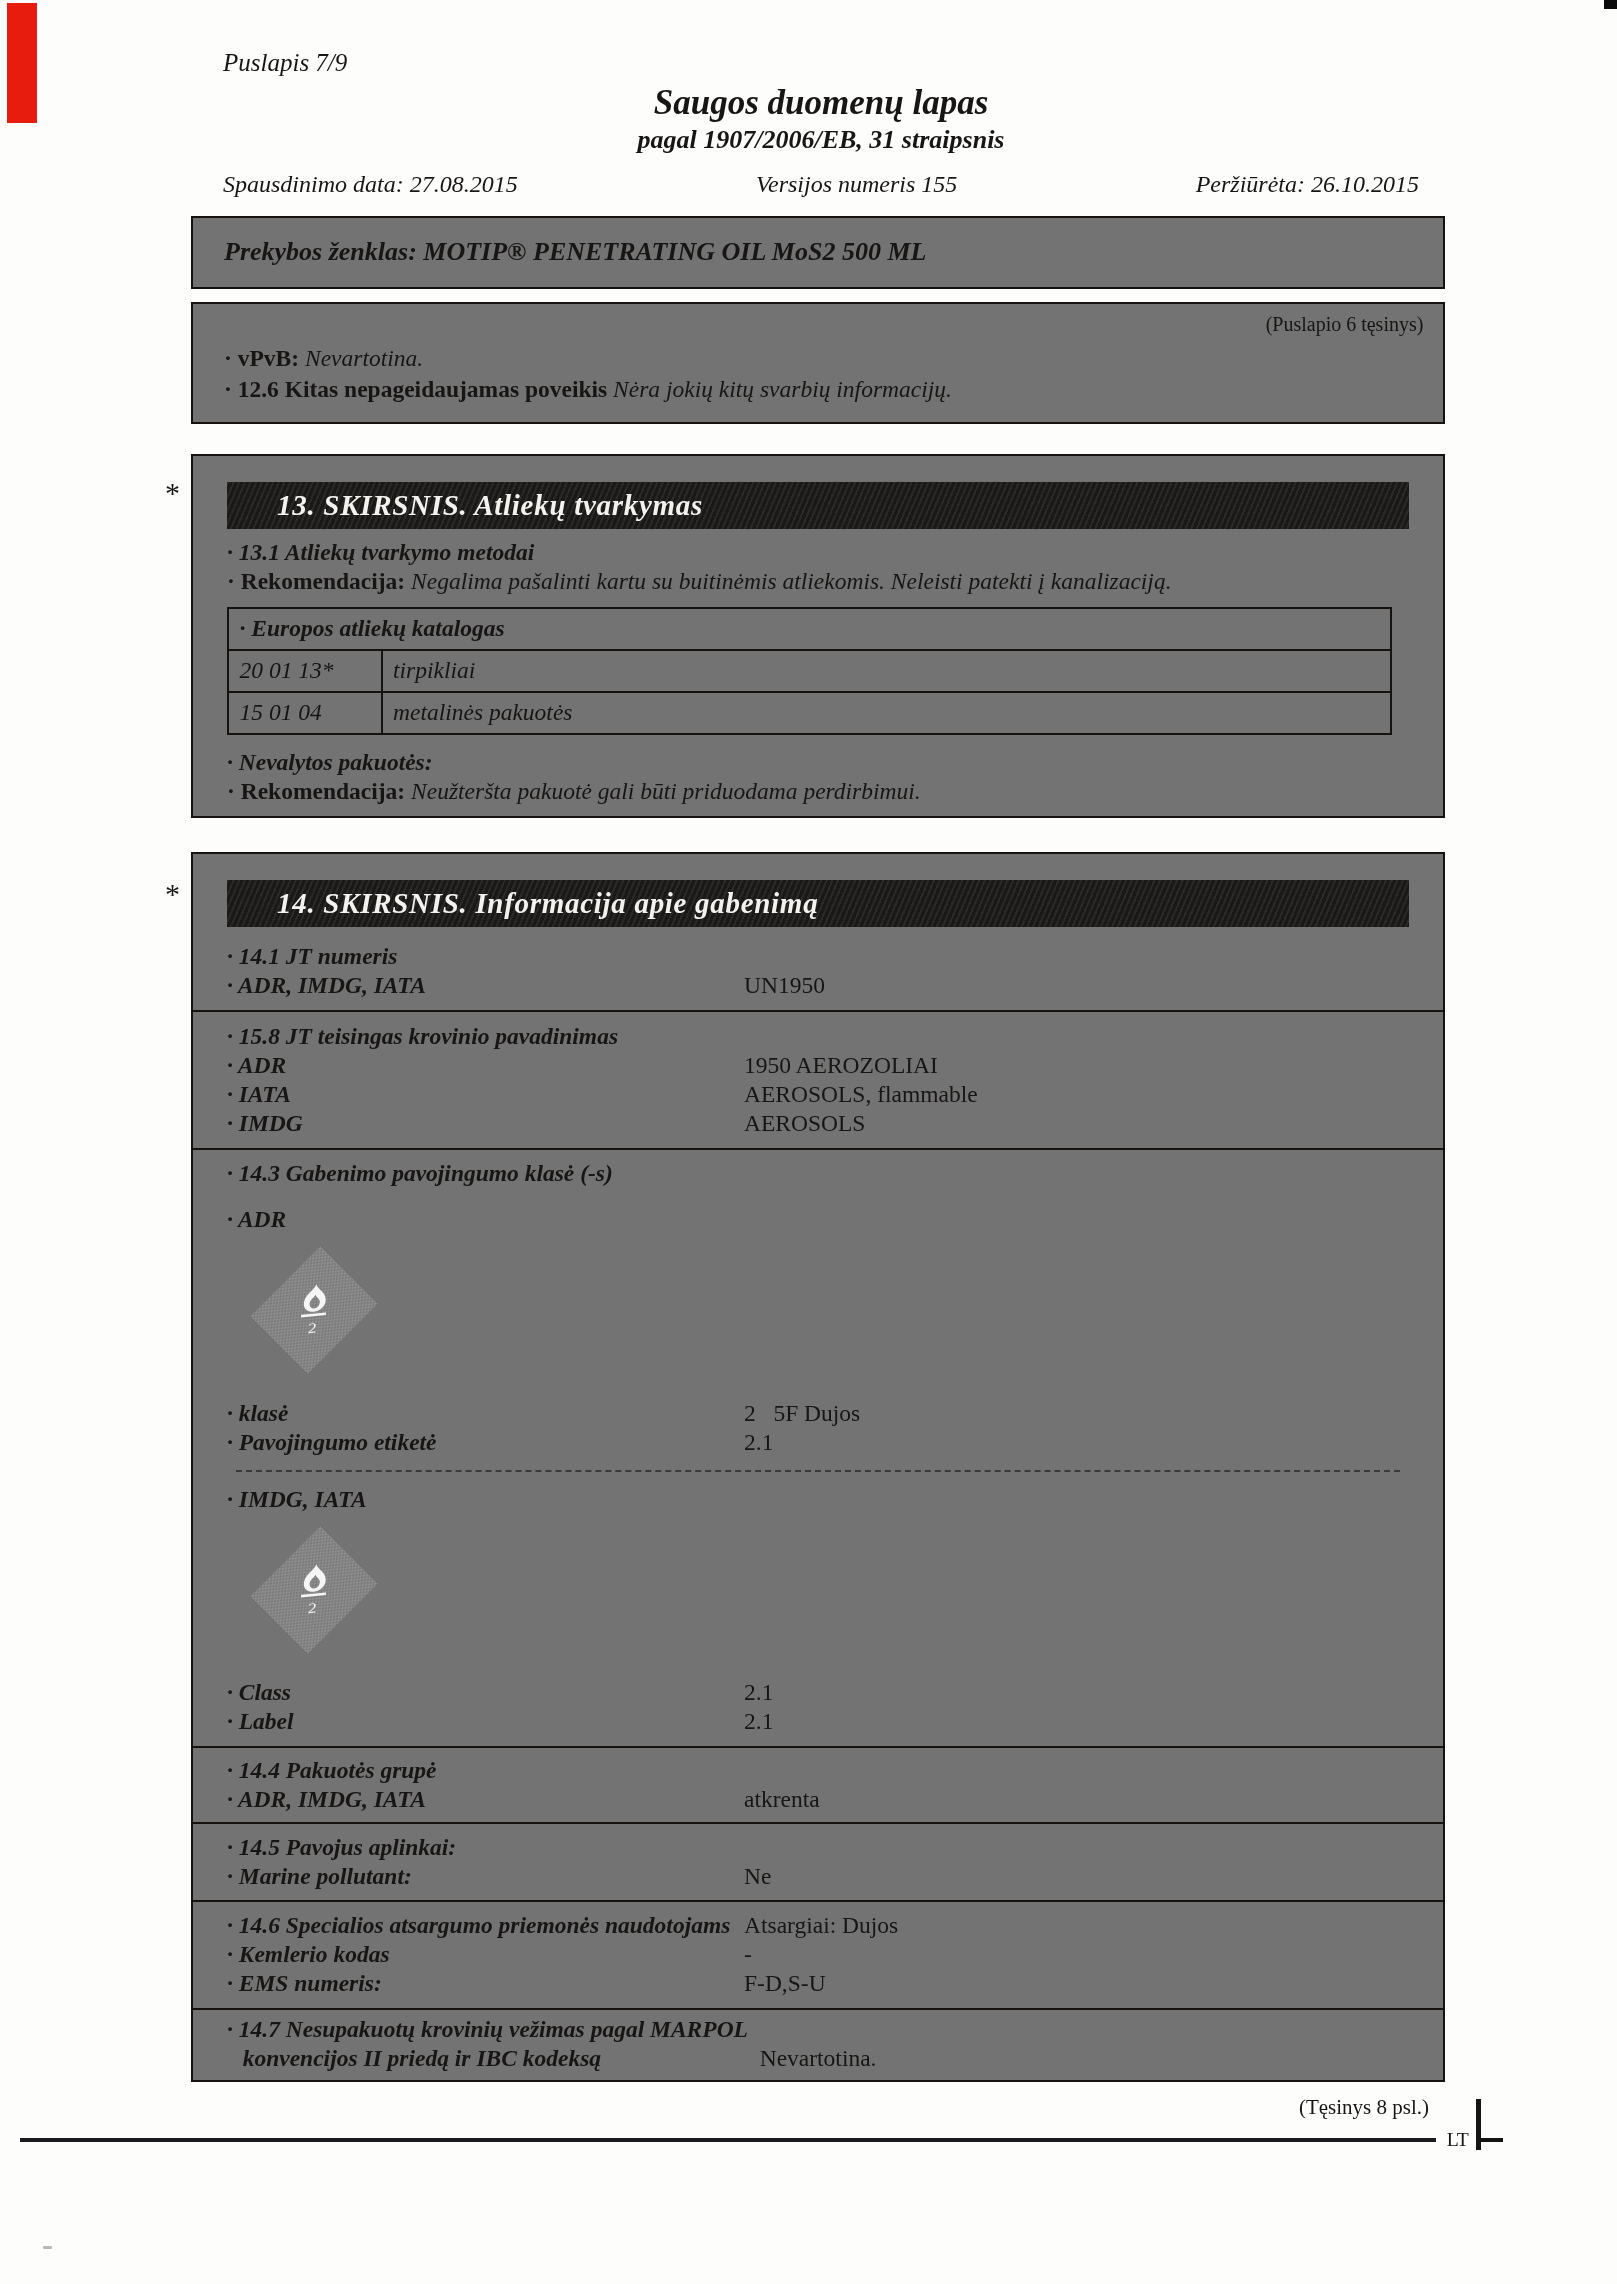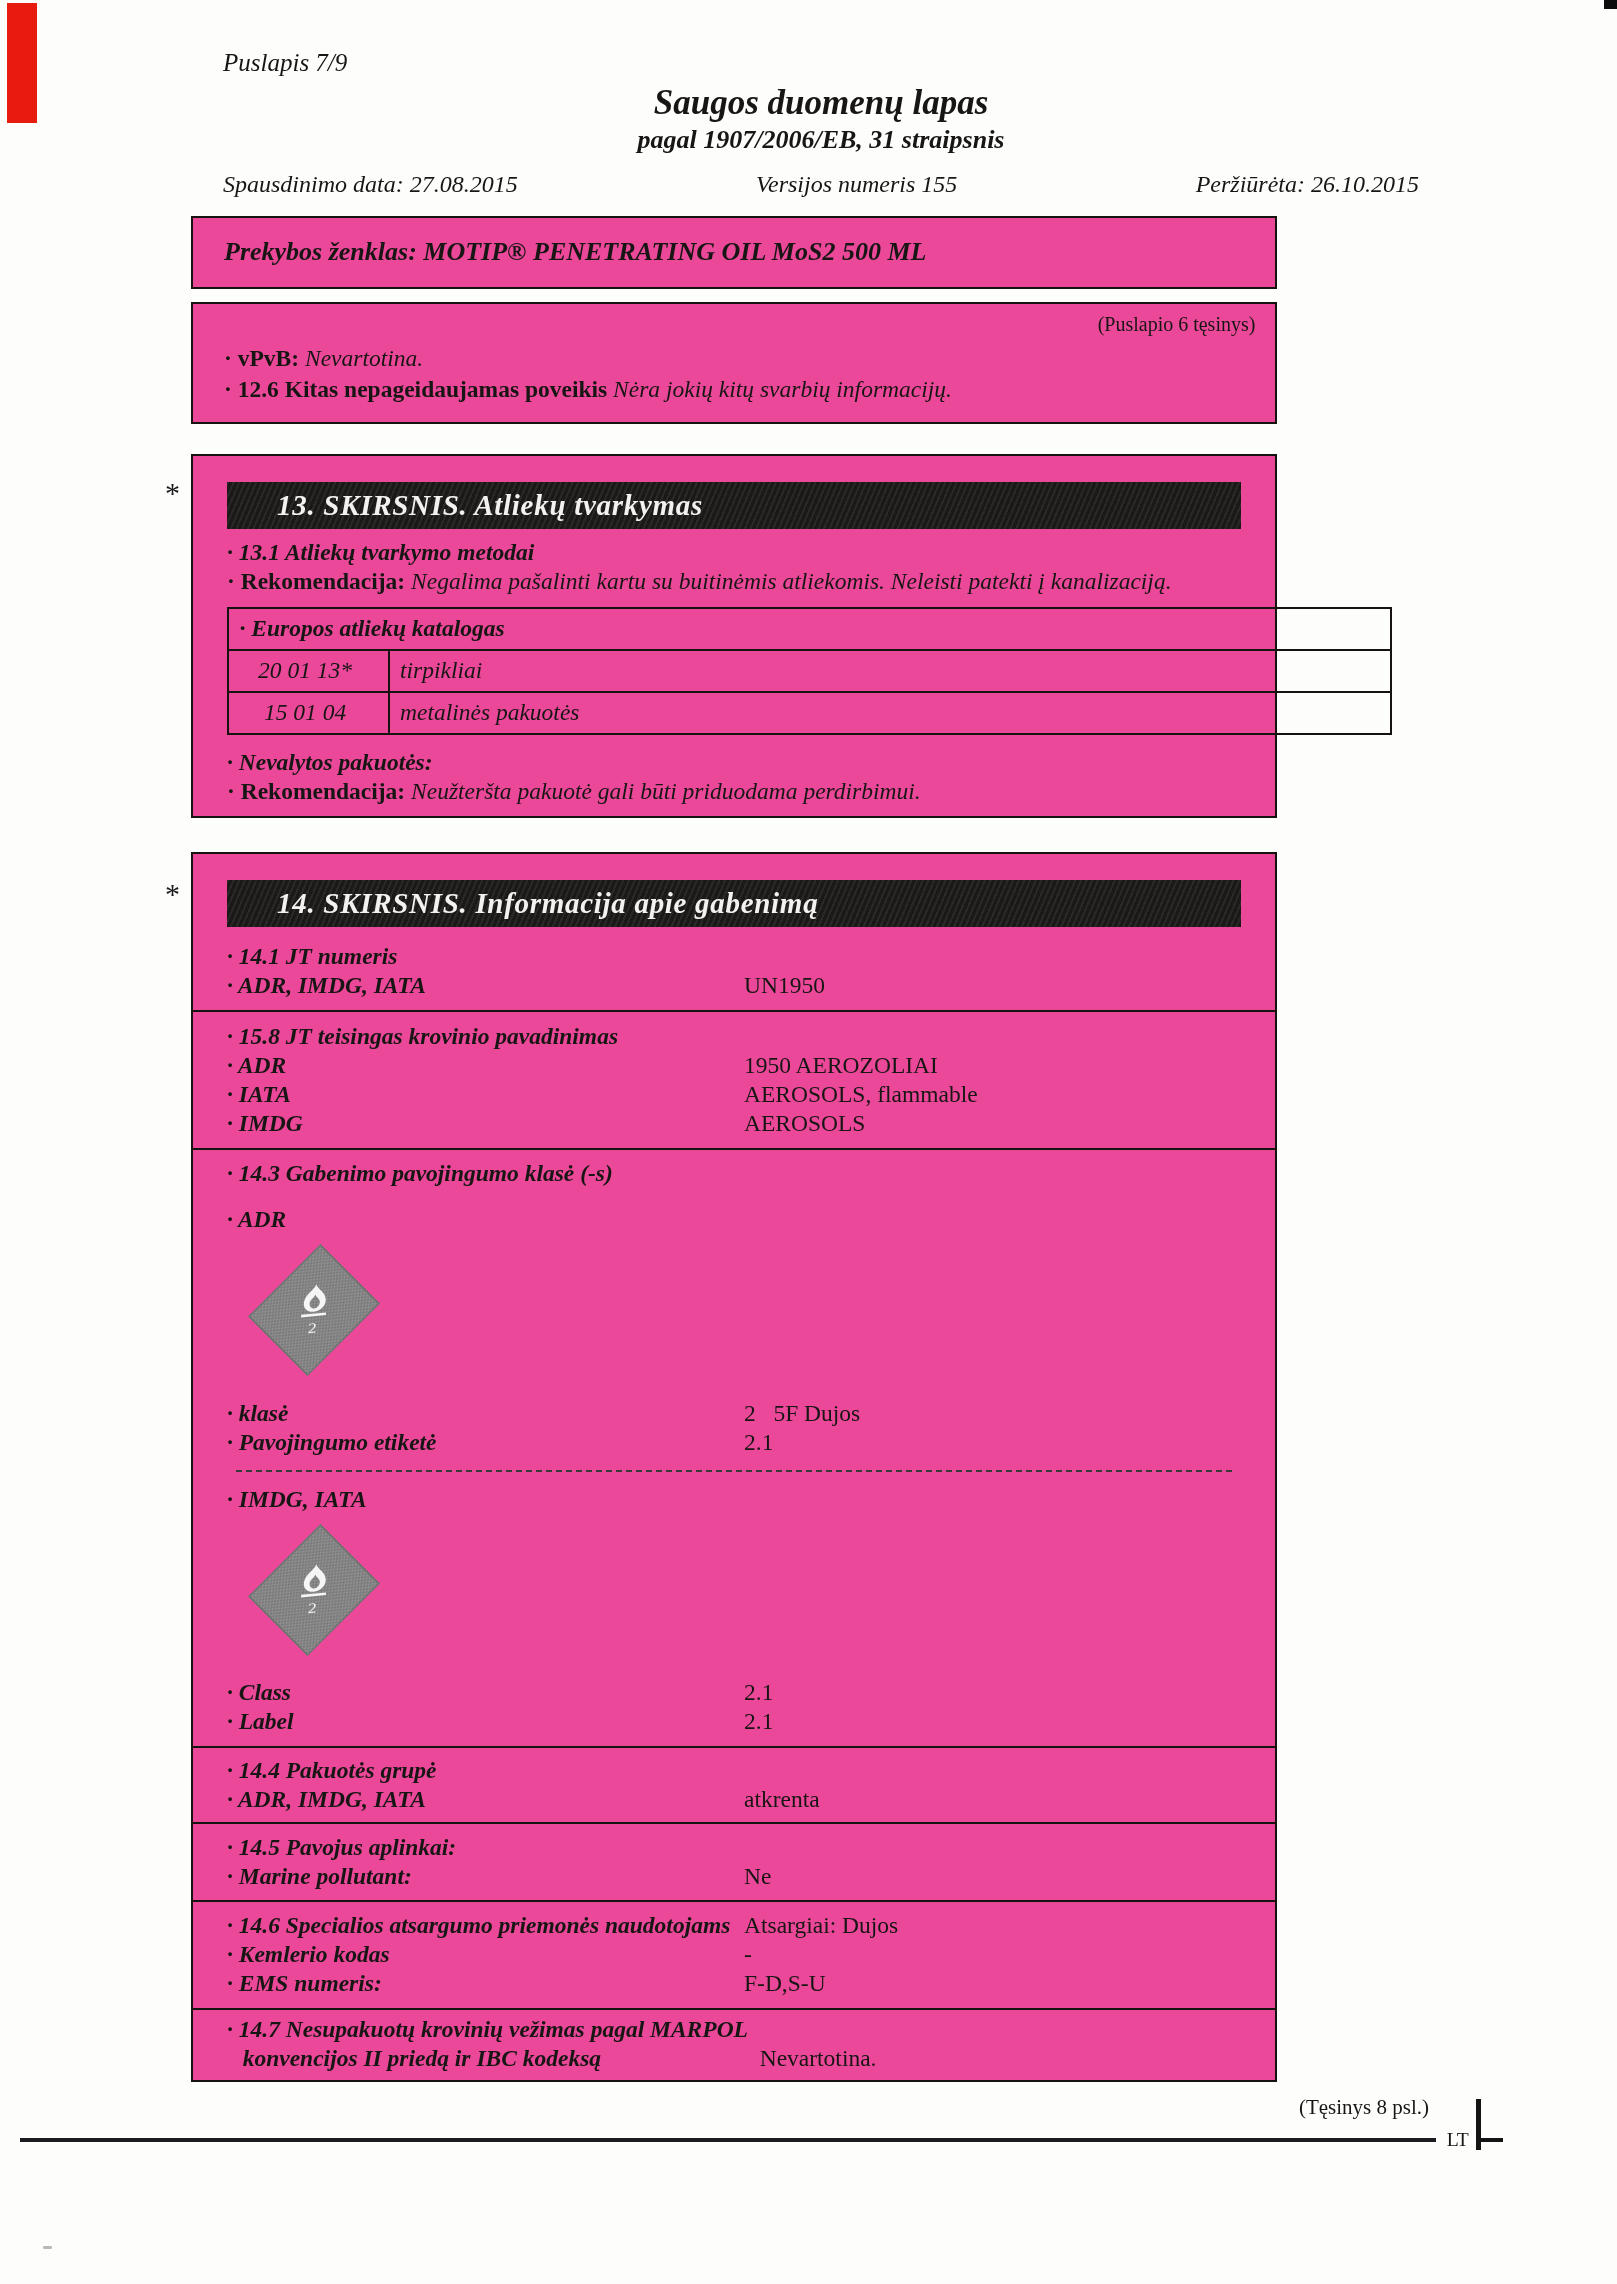--- a/index.html
+++ b/index.html
@@ -17,21 +17,21 @@
   
   .header{padding-top:48px;}
   .page-label{margin-left:223px;font-style:italic;font-size:25px;line-height:29px;}
   .title-wrap{width:1196px;margin-left:223px;text-align:center;}
   .doc-title{font-size:35px;font-weight:700;font-style:italic;line-height:41px;margin-top:5.2px;}
   .doc-subtitle{font-size:26px;font-weight:700;font-style:italic;line-height:31px;margin-top:1.3px;}
   .meta-row{display:flex;justify-content:space-between;width:1196px;margin:14.4px 0 0 223px;
     font-style:italic;font-size:24px;line-height:29px;}
 
   
-  .box{box-sizing:border-box;margin-left:191px;width:1086px;border:2.6px solid #151210;background:#ec4899;}
+  .box{box-sizing:border-box;margin-left:191px;width:1254px;border:2.6px solid #151210;background:#737373;}
   .box1{margin-top:17px;padding:19.6px 15.7px 19.6px 31px;font-size:26px;font-weight:700;font-style:italic;}
   .box2{margin-top:13px;padding:6.5px 19.6px 17px 31px;font-size:23.5px;line-height:31px;}
   .cont-note{text-align:right;font-size:20px;font-style:normal;line-height:26px;margin-bottom:6.5px;}
   .inline-lbl{font-weight:700;}
   .inline-val{font-style:italic;}
 
   .section-wrap{position:relative;}
   .star{position:absolute;left:165px;font-size:30px;font-style:normal;color:#1a1a1a;}
   .star13{top:22px;} .star14{top:25px;}
 
@@ -45,21 +45,21 @@
     font-size:29px;font-weight:700;font-style:italic;letter-spacing:0.7px;}
 
   .body-line{margin:0 34px;font-size:23.5px;line-height:29px;}
   .mt14{margin-top:9.1px;} .mt20{margin-top:13px;}
 
   
   .waste-table{margin:10.5px 34px 0 34px;width:1165px;border-collapse:collapse;
     border:2.6px solid #151210;font-size:23.5px;}
   .waste-table td{border:2px solid #151210;padding:6.5px 10.5px;font-style:italic;}
   .waste-table .th{font-weight:700;}
-  .waste-table .code{width:131px;text-align:center;padding-right:17px;border-radius:8px;}
+  .waste-table .code{width:131px;text-align:left;padding-right:10px;border-radius:8px;}
 
   
   .sub{padding:9.8px 34px;}
   .sub .line{font-size:23.5px;line-height:29px;}
   .row{display:flex;align-items:flex-end;}
   .lbl{flex:0 0 517px;font-weight:700;font-style:italic;}
   .val{white-space:pre-wrap;}
   .hr{border-top:2.6px solid #151210;height:0;}
   .dashed-hr{border-top:2.6px dashed #3a3a3a;height:0;margin:13px 9.1px;}
   .title-line{font-weight:700;font-style:italic;}

